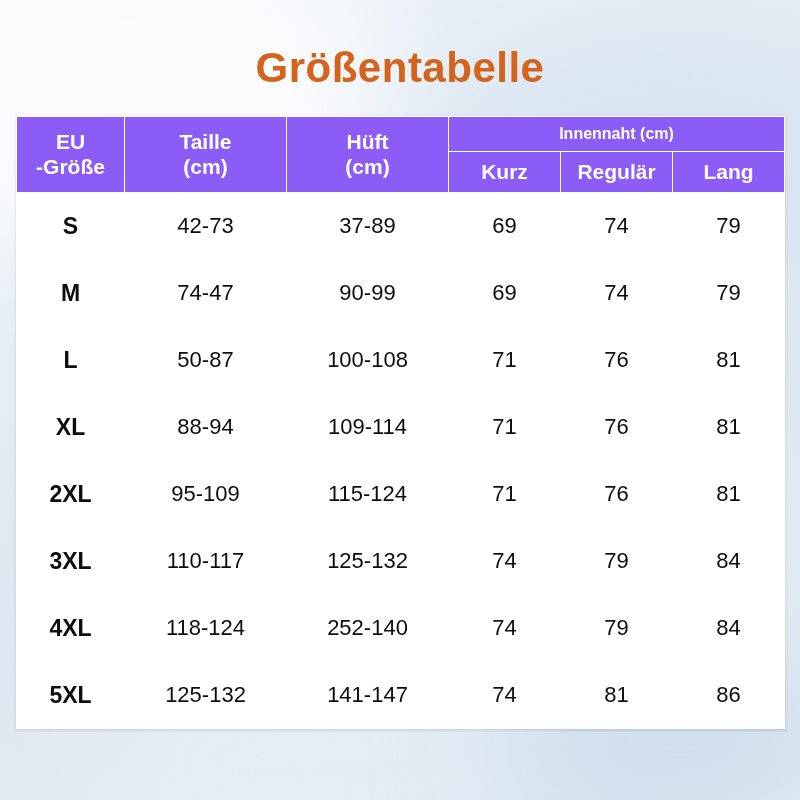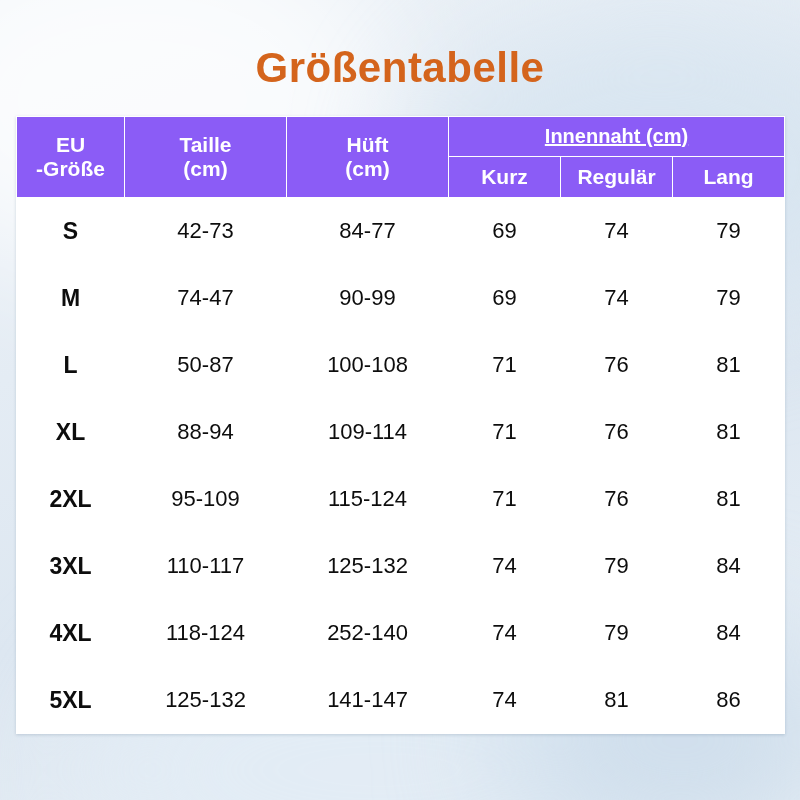--- a/index.html
+++ b/index.html
@@ -88,23 +88,22 @@
     color: #ffffff;
     font-weight: bold;
   }
 
   th.h-main {
     font-size: 21px;
     line-height: 1.15;
     padding: 6px 4px;
   }
   th.h-group {
-    font-size: 20px;
+    font-size: 16px;
     padding: 8px 4px;
-    text-decoration: underline;
   }
   th.h-sub {
     font-size: 21px;
     padding: 8px 4px;
     font-weight: bold;
   }
 
   tbody td {
     background: #ffffff;
     color: #0d0d0d;
@@ -168,21 +167,21 @@
         <tr>
           <th class="h-sub">Kurz</th>
           <th class="h-sub">Regulär</th>
           <th class="h-sub">Lang</th>
         </tr>
       </thead>
       <tbody>
         <tr>
           <td class="sz">S</td>
           <td class="val">42-73</td>
-          <td class="val">84-77</td>
+          <td class="val">37-89</td>
           <td class="val">69</td>
           <td class="val">74</td>
           <td class="val">79</td>
         </tr>
         <tr>
           <td class="sz">M</td>
           <td class="val">74-47</td>
           <td class="val">90-99</td>
           <td class="val">69</td>
           <td class="val">74</td>

